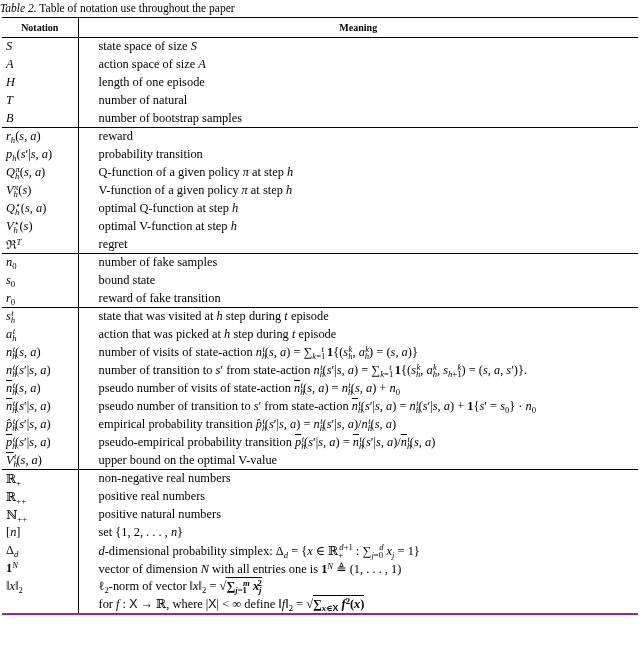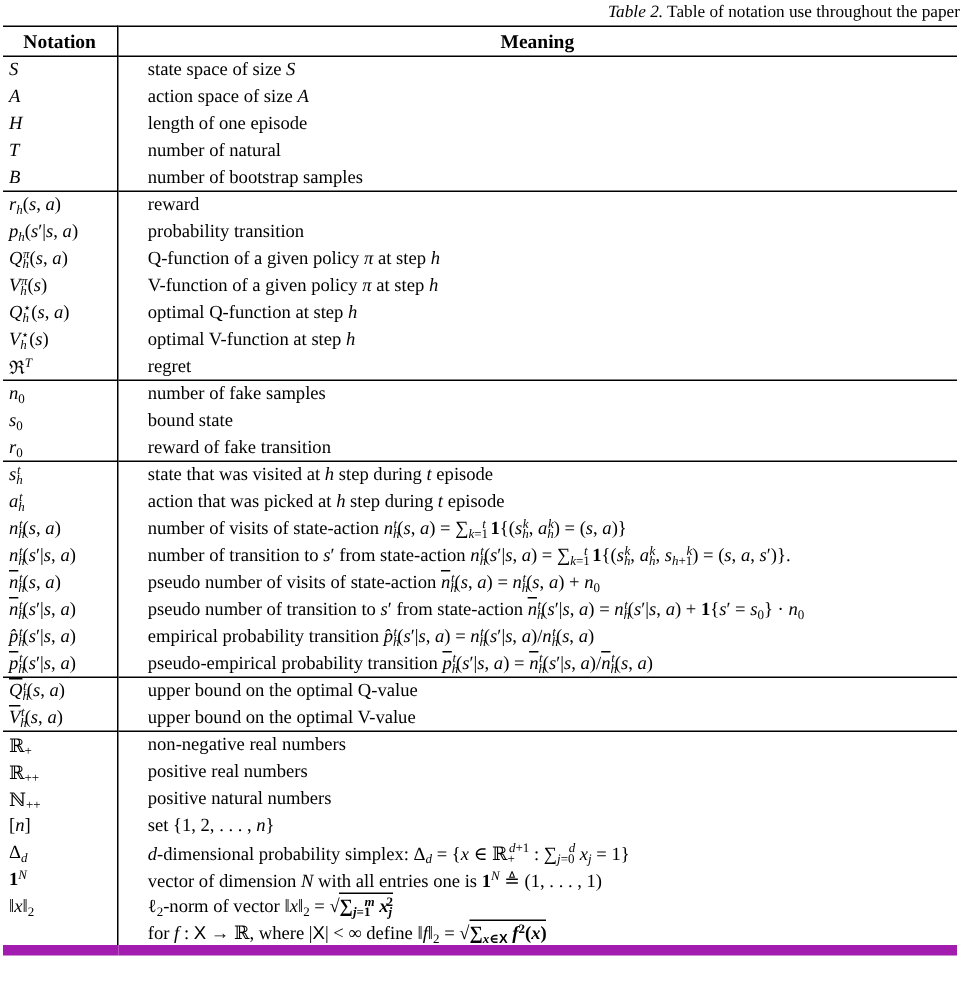--- a/index.html
+++ b/index.html
@@ -6,55 +6,55 @@
   html, body { margin: 0; padding: 0; }
   body {
     width: 640px;
     height: 665px;
     background: #ffffff;
     color: #000000;
     font-family: "Liberation Serif", "DejaVu Serif", serif;
     overflow: hidden;
   }
   .caption {
-    text-align: right;
+    text-align: left;
     font-size: 11.5px;
     padding: 2px 0 3px 0;
     white-space: nowrap;
     font-family: Liberation Serif, serif;
   }
   .cap-label { font-style: italic; }
   table {
     border-collapse: collapse;
     width: 636px;
     margin: 0 2px;
     table-layout: fixed;
   }
   col.notation-col { width: 76px; }
   thead th {
     border-top: 1.5px solid #000;
     border-bottom: 1.4px solid #000;
     font-weight: bold;
     text-align: center;
-    font-size: 13px;
+    font-size: 10px;
     height: 20px;
     white-space: nowrap;
   }
   th.notation-header, td.notation-cell { border-right: 1px solid #000; }
   td {
     height: 18px;
     font-size: 12.4px;
     vertical-align: middle;
     white-space: nowrap;
     padding: 0;
   }
   td.notation-cell { padding-left: 4px; overflow: visible; }
   td.meaning-cell { padding-left: 20px; }
   tr.group-start td { border-top: 1px solid #000; }
-  tbody tr:last-child td { border-bottom: 7px solid #a21caf; }
+  tbody tr:last-child td { border-bottom: 2px solid #a21caf; }
   i { font-style: italic; }
   .cal { font-style: italic; }
   sub, sup { font-size: 0.7em; line-height: 0; }
   sup { vertical-align: 0.5em; }
   sub { vertical-align: -0.3em; }
   sub + sup { margin-left: -0.45em; }
   .ov { text-decoration: overline; }
   .rad { border-top: 1px solid #000; padding-top: 1px; font-weight: bold; }
   .sf { font-family: "Liberation Sans", "DejaVu Sans", sans-serif; }
   .bb1 { font-weight: bold; }
@@ -164,24 +164,20 @@
         <td class="meaning-cell">pseudo number of transition to <i>s</i>′ from state-action <span class="ov"><i>n</i></span><sub><i>h</i></sub><sup><i>t</i></sup>(<i>s</i>′|<i>s</i>, <i>a</i>) = <i>n</i><sub><i>h</i></sub><sup><i>t</i></sup>(<i>s</i>′|<i>s</i>, <i>a</i>) + <span class="bb1">1</span>{<i>s</i>′ = <i>s</i><sub>0</sub>} · <i>n</i><sub>0</sub></td>
       </tr>
       <tr>
         <td class="notation-cell"><i>p̂</i><sub><i>h</i></sub><sup><i>t</i></sup>(<i>s</i>′|<i>s</i>, <i>a</i>)</td>
         <td class="meaning-cell">empirical probability transition <i>p̂</i><sub><i>h</i></sub><sup><i>t</i></sup>(<i>s</i>′|<i>s</i>, <i>a</i>) = <i>n</i><sub><i>h</i></sub><sup><i>t</i></sup>(<i>s</i>′|<i>s</i>, <i>a</i>)/<i>n</i><sub><i>h</i></sub><sup><i>t</i></sup>(<i>s</i>, <i>a</i>)</td>
       </tr>
       <tr>
         <td class="notation-cell"><span class="ov"><i>p</i></span><sub><i>h</i></sub><sup><i>t</i></sup>(<i>s</i>′|<i>s</i>, <i>a</i>)</td>
         <td class="meaning-cell">pseudo-empirical probability transition <span class="ov"><i>p</i></span><sub><i>h</i></sub><sup><i>t</i></sup>(<i>s</i>′|<i>s</i>, <i>a</i>) = <span class="ov"><i>n</i></span><sub><i>h</i></sub><sup><i>t</i></sup>(<i>s</i>′|<i>s</i>, <i>a</i>)/<span class="ov"><i>n</i></span><sub><i>h</i></sub><sup><i>t</i></sup>(<i>s</i>, <i>a</i>)</td>
       </tr>
-      <tr class="group-start">
-        <td class="notation-cell"><span class="ov"><i>Q</i></span><sub><i>h</i></sub><sup><i>t</i></sup>(<i>s</i>, <i>a</i>)</td>
-        <td class="meaning-cell">upper bound on the optimal Q-value</td>
-      </tr>
       <tr>
         <td class="notation-cell"><span class="ov"><i>V</i></span><sub><i>h</i></sub><sup><i>t</i></sup>(<i>s</i>, <i>a</i>)</td>
         <td class="meaning-cell">upper bound on the optimal V-value</td>
       </tr>
       <tr class="group-start">
         <td class="notation-cell">ℝ<sub>+</sub></td>
         <td class="meaning-cell">non-negative real numbers</td>
       </tr>
       <tr>
         <td class="notation-cell">ℝ<sub>++</sub></td>

